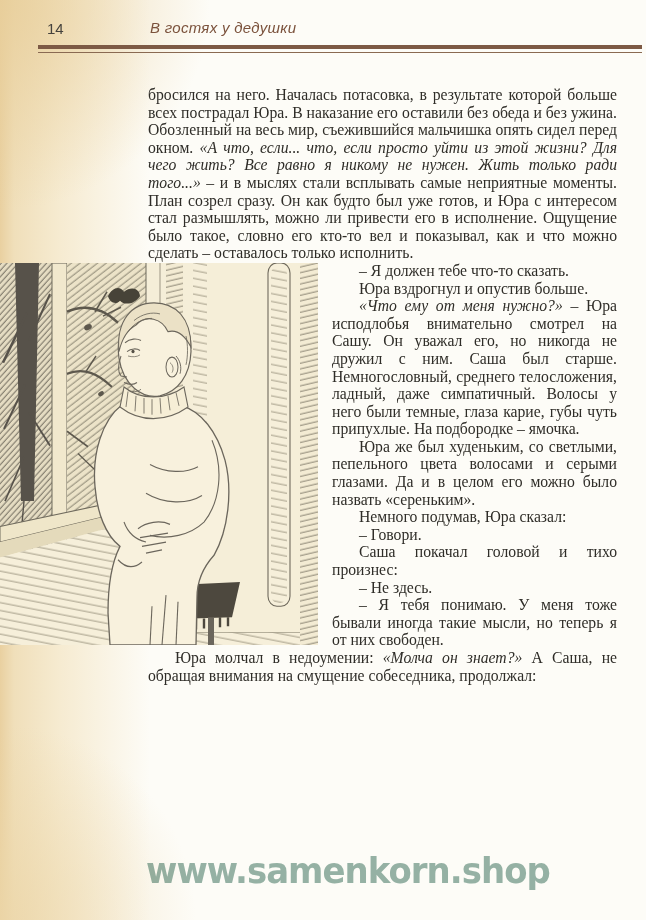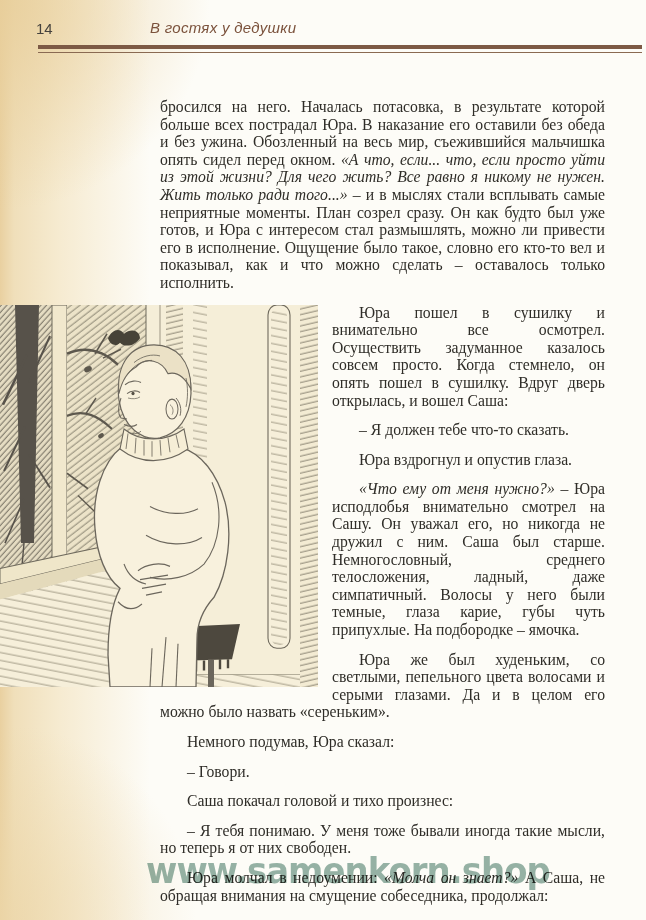--- a/index.html
+++ b/index.html
@@ -10,39 +10,39 @@
     overflow:hidden;
     background:
       radial-gradient(circle 300px at 0% 0%, rgba(232,206,154,0.85), rgba(232,206,154,0) 70%),
       radial-gradient(circle 280px at 0% 100%, rgba(236,214,168,0.75), rgba(236,214,168,0) 70%),
       linear-gradient(to right, #e9d0a0 0px, #f0dfba 14px, #f6ebd1 60px, rgba(253,252,247,0) 150px),
       #fdfcf7;
     font-family:"Liberation Serif","DejaVu Serif",serif;
   }
   
   .pagenum{
-    position:absolute;left:36px;top:20px;
+    position:absolute;left:47px;top:20px;
     font-family:"Liberation Sans",sans-serif;
     font-size:15px;color:#45423d;
   }
   .runhead{
     position:absolute;left:150px;top:19px;
     font-family:"Liberation Sans",sans-serif;
     font-style:italic;font-size:15px;letter-spacing:.3px;
     color:#7b523c;
   }
   .rule-thick{position:absolute;left:38px;width:604px;top:45px;height:4px;background:#7d5a45;}
   .rule-thin {position:absolute;left:38px;width:604px;top:52px;height:1px;background:#8a6a52;}
   
   .content{
     position:absolute;left:148px;top:86px;width:469px;
     color:#2f2d28;font-size:15.7px;line-height:17.6px;
     text-align:justify;
   }
-  .content p{margin:12px;padding:0;}
+  .content p{margin:0;padding:0;}
   .content p.indent{text-indent:27px;}
   .it{font-style:italic;}
   
   .illus-float{
     float:left;width:318px;height:382px;
     margin:1px 14px 4px -148px;
   }
   .illus-float svg{display:block;width:100%;height:100%;}
   
   .watermark{
@@ -168,27 +168,27 @@
           <path d="M124,108 C129,110 134,110 137,108" stroke-width="1"></path>
           <path d="M127,114 C132,117 137,117 141,114" stroke-width="0.8"></path>
         </g>
         <circle cx="133" cy="80" r="1.6" fill="#555046"></circle>
         <ellipse cx="172" cy="94" rx="6" ry="9" fill="#f8f1dd" stroke="#6b665c" stroke-width="1"></ellipse>
         <path d="M170,90 C173,92 174,96 172,99" stroke="#6b665c" stroke-width="0.7" fill="none"></path>
       </svg>
     </div>
 
     <div id="para-rest">
-        <p class="para indent"><span>Юра пошел в сушилку и внимательно все осмотрел. Осуществить задуманное казалось совсем просто. Когда стемнело, он опять пошел в сушилку. Вдруг дверь открылась, и вошел Саша:</span></p>
         <p class="para indent"><span>– Я должен тебе что-то сказать.</span></p>
-        <p class="para indent"><span>Юра вздрогнул и опустив глаза.</span></p>
+        <p class="para indent"><span>Юра вздрогнул и опустив больше.</span></p>
         <p class="para indent"><span class="it">«Что ему от меня нужно?»</span><span> – Юра исподлобья внимательно смотрел на Сашу. Он уважал его, но никогда не дружил с ним. Саша был старше. Немногословный, среднего телосложения, ладный, даже симпатичный. Волосы у него были темные, глаза карие, губы чуть припухлые. На подбородке – ямочка.</span></p>
         <p class="para indent"><span>Юра же был худеньким, со светлыми, пепельного цвета волосами и серыми глазами. Да и в целом его можно было назвать «сереньким».</span></p>
         <p class="para indent"><span>Немного подумав, Юра сказал:</span></p>
         <p class="para indent"><span>– Говори.</span></p>
         <p class="para indent"><span>Саша покачал головой и тихо произнес:</span></p>
+        <p class="para indent"><span>– Не здесь.</span></p>
         <p class="para indent"><span>– Я тебя понимаю. У меня тоже бывали иногда такие мысли, но теперь я от них свободен.</span></p>
         <p class="para indent"><span>Юра молчал в недоумении: </span><span class="it">«Молча он знает?»</span><span> А Саша, не обращая внимания на смущение собеседника, продолжал:</span></p>
       </div>
   </div>
 
   <div class="watermark">www.samenkorn.shop</div>
 </div>
 
 </body></html>

